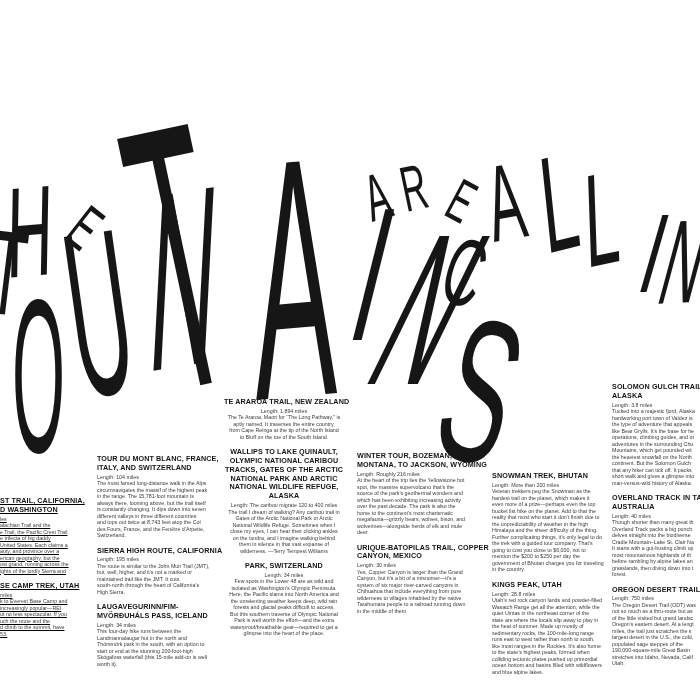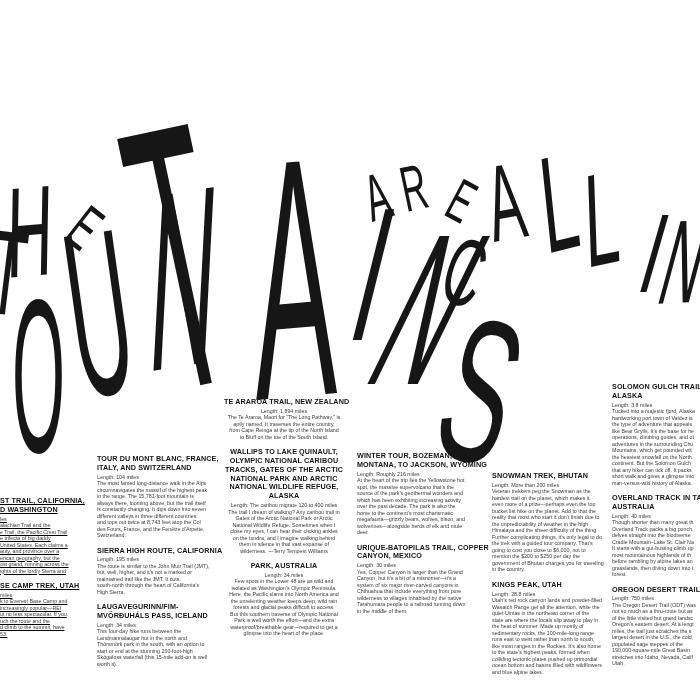--- a/index.html
+++ b/index.html
@@ -129,21 +129,21 @@
           <div class="t-len">Length: The caribou migrate 120 to 400 miles</div>
           <div class="t-line">The trail I dream of walking? Any caribou trail in</div>
           <div class="t-line">Gates of the Arctic National Park or Arctic</div>
           <div class="t-line">National Wildlife Refuge. Sometimes when I</div>
           <div class="t-line">close my eyes, I can hear their clicking ankles</div>
           <div class="t-line">on the tundra, and I imagine walking behind</div>
           <div class="t-line">them in silence in that vast expanse of</div>
           <div class="t-line">wilderness. —Terry Tempest Williams</div>
         </div>
         <div class="entry">
-          <div class="t-head">PARK, AUSTRALIA</div>
+          <div class="t-head">PARK, SWITZERLAND</div>
           <div class="t-len">Length: 34 miles</div>
           <div class="t-line">Few spots in the Lower 48 are as wild and</div>
           <div class="t-line">isolated as Washington’s Olympic Peninsula.</div>
           <div class="t-line">Here, the Pacific slams into North America and</div>
           <div class="t-line">the unrelenting weather keeps deep, wild rain</div>
           <div class="t-line">forests and glacial peaks difficult to access.</div>
           <div class="t-line">But this southern traverse of Olympic National</div>
           <div class="t-line">Park is well worth the effort—and the extra</div>
           <div class="t-line">waterproof/breathable gear—required to get a</div>
           <div class="t-line">glimpse into the heart of the place.</div>

